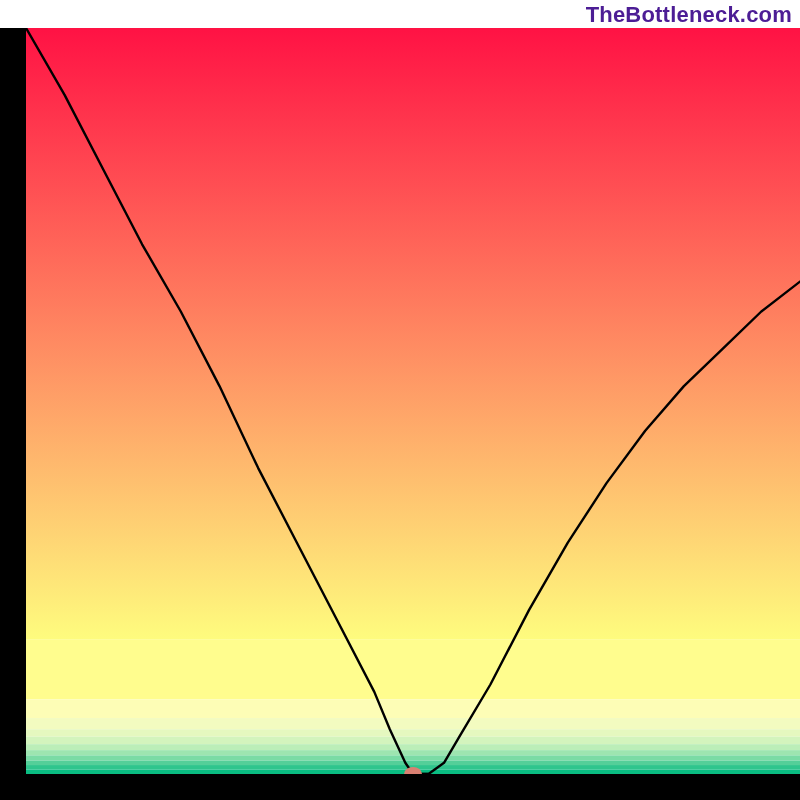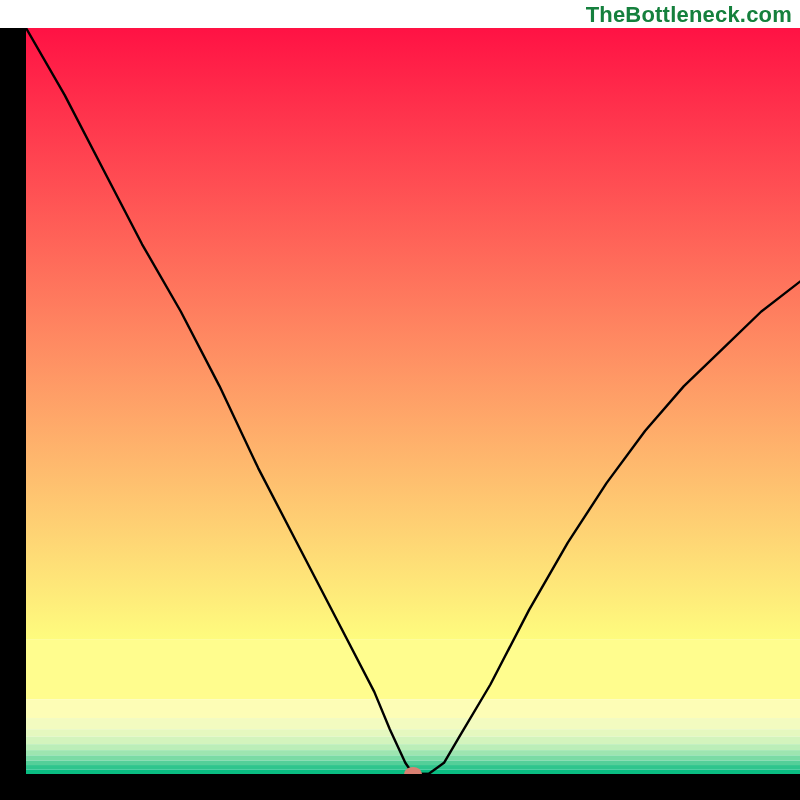--- a/index.html
+++ b/index.html
@@ -14,21 +14,21 @@
     position: relative;
     width: 800px;
     height: 800px;
   }
   .watermark {
     position: absolute;
     top: 2px;
     right: 8px;
     font-size: 22px;
     font-weight: 600;
-    color: #15803d;
+    color: #4c1d95;
     letter-spacing: 0.2px;
     user-select: none;
   }
   svg.plot {
     position: absolute;
     top: 28px;
     left: 0;
     width: 800px;
     height: 772px;
     display: block;

